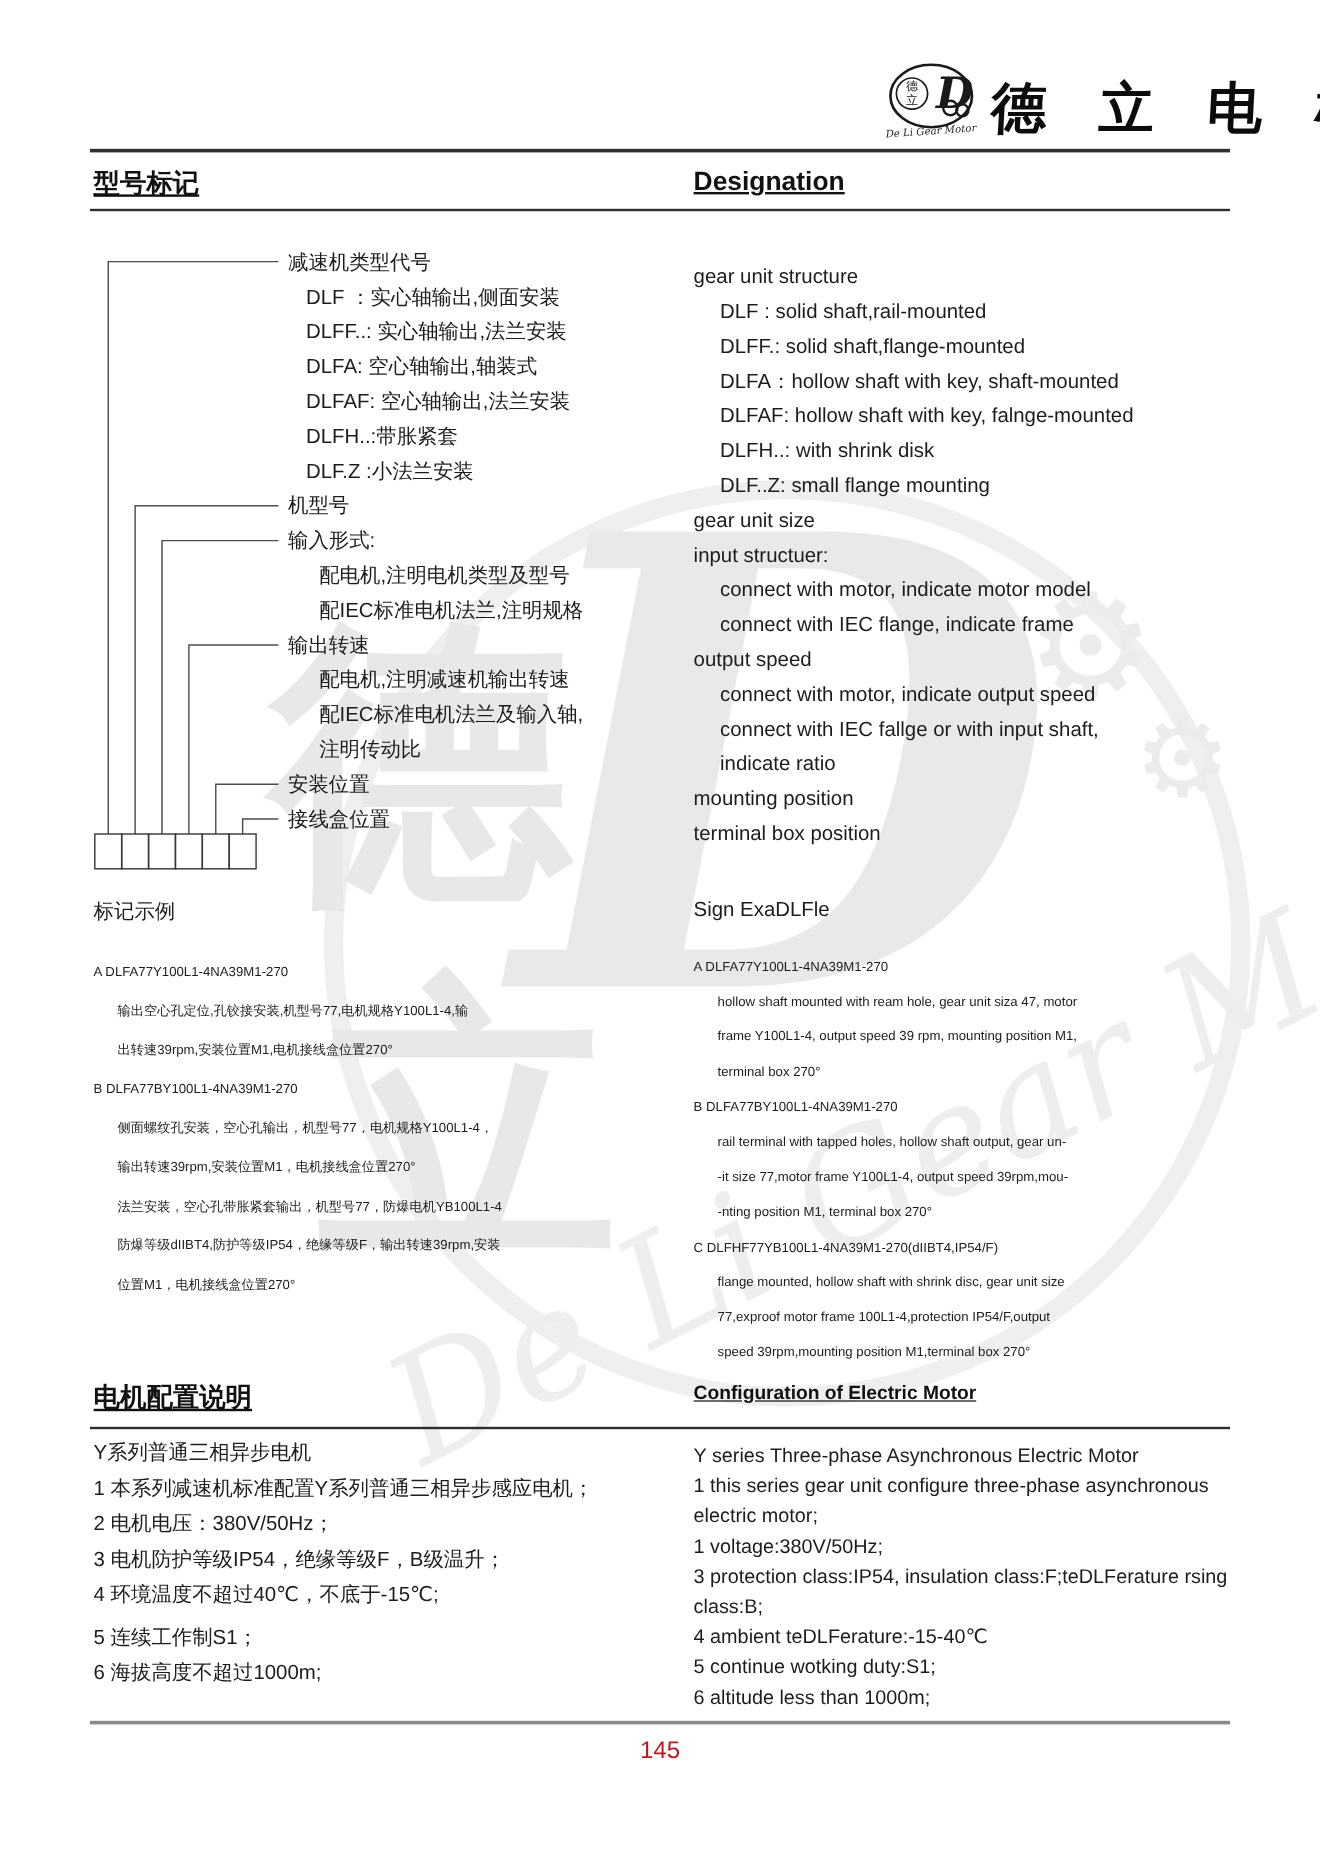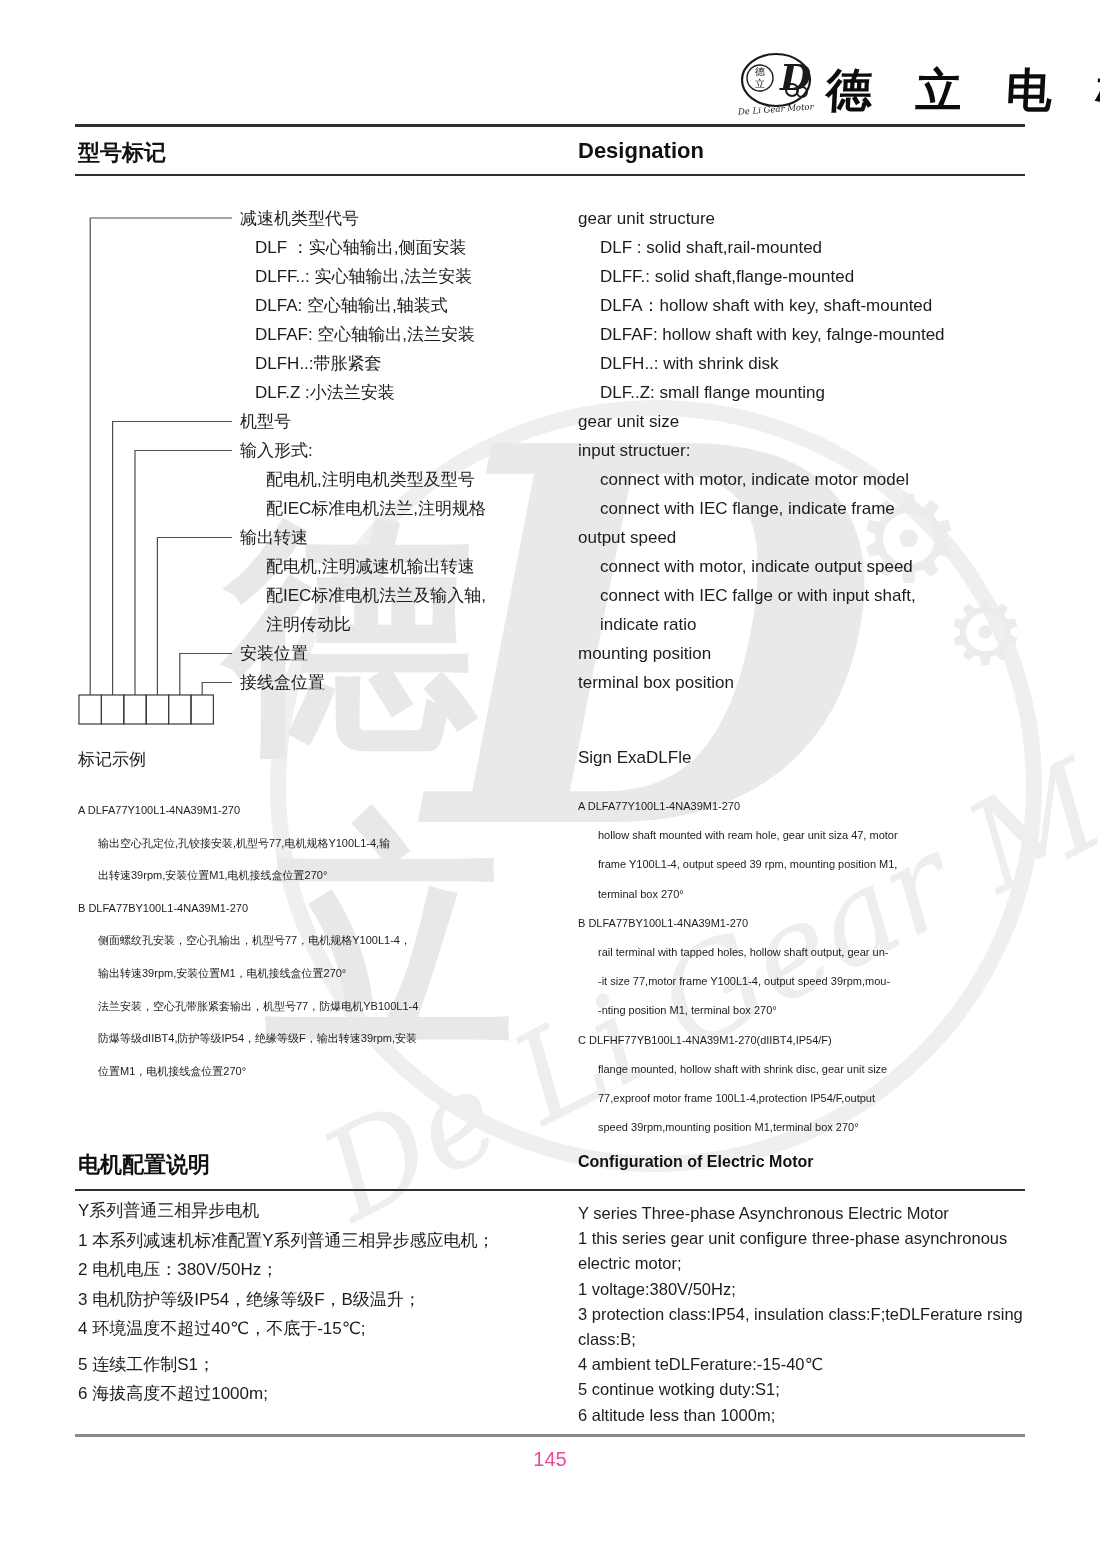--- a/index.html
+++ b/index.html
@@ -17,21 +17,21 @@
   .wm-gear1{left:855px;top:470px;font-size:120px;color:#ececec;}
   .wm-gear2{left:945px;top:580px;font-size:90px;color:#ececec;}
   .wm-script{left:300px;top:1120px;font-size:125px;font-style:italic;white-space:nowrap;
              font-family:"DejaVu Serif","Liberation Serif",serif;color:#eeeeee;
              transform:rotate(-27deg);transform-origin:left top;}
 
   .rule{position:absolute;left:75px;width:950px;z-index:2;}
   .rule-dark{background:#2f2f2f;}
   .rule-gray{background:#8a8a8a;}
 
-  .sec-title{position:absolute;z-index:2;font-size:22px;font-weight:bold;color:#111;white-space:nowrap;}
+  .sec-title{position:absolute;z-index:2;font-size:22px;font-weight:bold;color:#111;white-space:nowrap;text-decoration:underline;}
 
   .col{position:absolute;z-index:2;}
   .col .line{white-space:nowrap;}
   .des{font-size:17px;line-height:29px;}
   .des.cn .L1{padding-left:15px;}
   .des.cn .L2{padding-left:26px;}
   .des.en .L1{padding-left:22px;}
   .ex-t{position:absolute;z-index:2;font-size:17px;white-space:nowrap;}
   .ex{font-size:11px;}
   .ex.cn{line-height:32.6px;}
@@ -43,21 +43,21 @@
 
   
   .brand-name{position:absolute;left:826px;top:60px;z-index:2;font-size:46px;font-weight:900;
               letter-spacing:14px;white-space:nowrap;color:#0c0c0c;
               font-family:"DejaVu Serif","Liberation Serif",serif;transform:skewX(-3deg);}
   .logo-svg{position:absolute;left:736px;top:52px;z-index:2;}
 
   .diagram-svg{position:absolute;left:0;top:0;z-index:1;}
 
   .page-num{position:absolute;left:0;top:1448px;width:1100px;text-align:center;z-index:2;
-            font-size:20px;color:#ec4899;}
+            font-size:20px;color:#b91c1c;}
 </style>
 </head>
 <body>
 
 <div class="page">
 
   <div class="wm wm-circle"></div>
   <div class="wm wm-cn wm-cn1">德</div>
   <div class="wm wm-cn wm-cn2">立</div>
   <div class="wm wm-d">D</div>
@@ -114,21 +114,21 @@
       <div class="line L0">输入形式:</div>
       <div class="line L2">配电机,注明电机类型及型号</div>
       <div class="line L2">配IEC标准电机法兰,注明规格</div>
       <div class="line L0">输出转速</div>
       <div class="line L2">配电机,注明减速机输出转速</div>
       <div class="line L2">配IEC标准电机法兰及输入轴,</div>
       <div class="line L2">注明传动比</div>
       <div class="line L0">安装位置</div>
       <div class="line L0">接线盒位置</div>
     </div>
-  <div class="col des en" style="left:578px;top:204px;">
+  <div class="col des en" style="left:578px;top:216px;">
 
   <div class="line L0">gear unit structure</div>
       <div class="line L1">DLF  : solid shaft,rail-mounted</div>
       <div class="line L1">DLFF.: solid shaft,flange-mounted</div>
       <div class="line L1">DLFA：hollow shaft with key, shaft-mounted</div>
       <div class="line L1">DLFAF: hollow shaft with key, falnge-mounted</div>
       <div class="line L1">DLFH..: with shrink disk</div>
       <div class="line L1">DLF..Z: small flange mounting</div>
       <div class="line L0">gear unit size</div>
       <div class="line L0">input structuer:</div>

